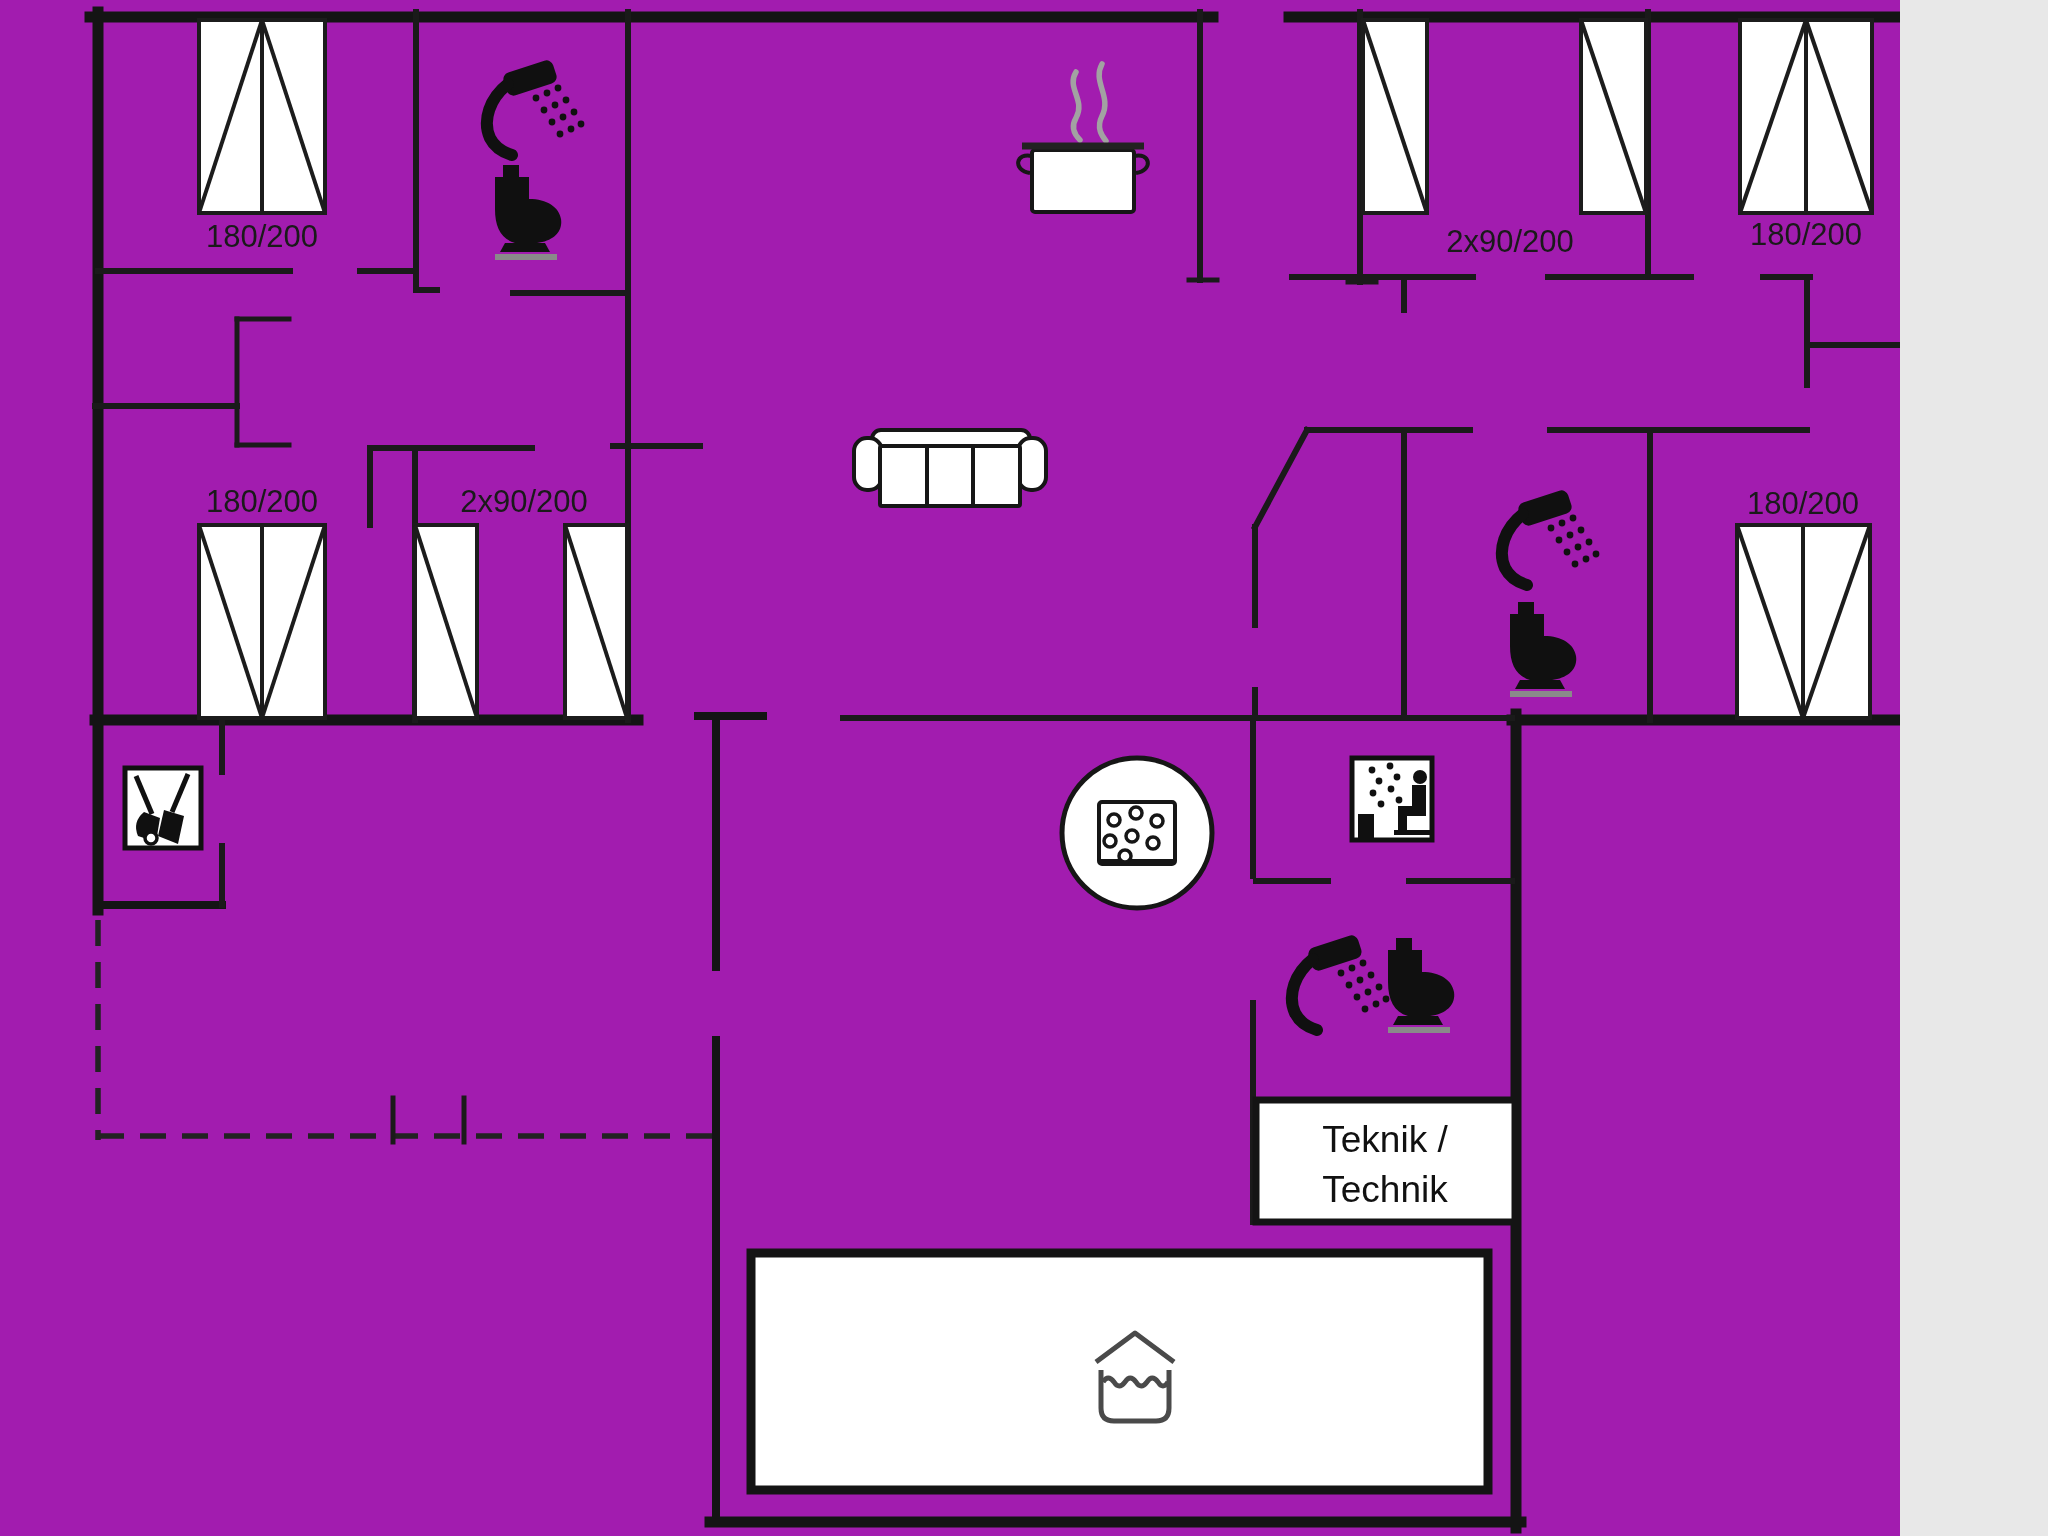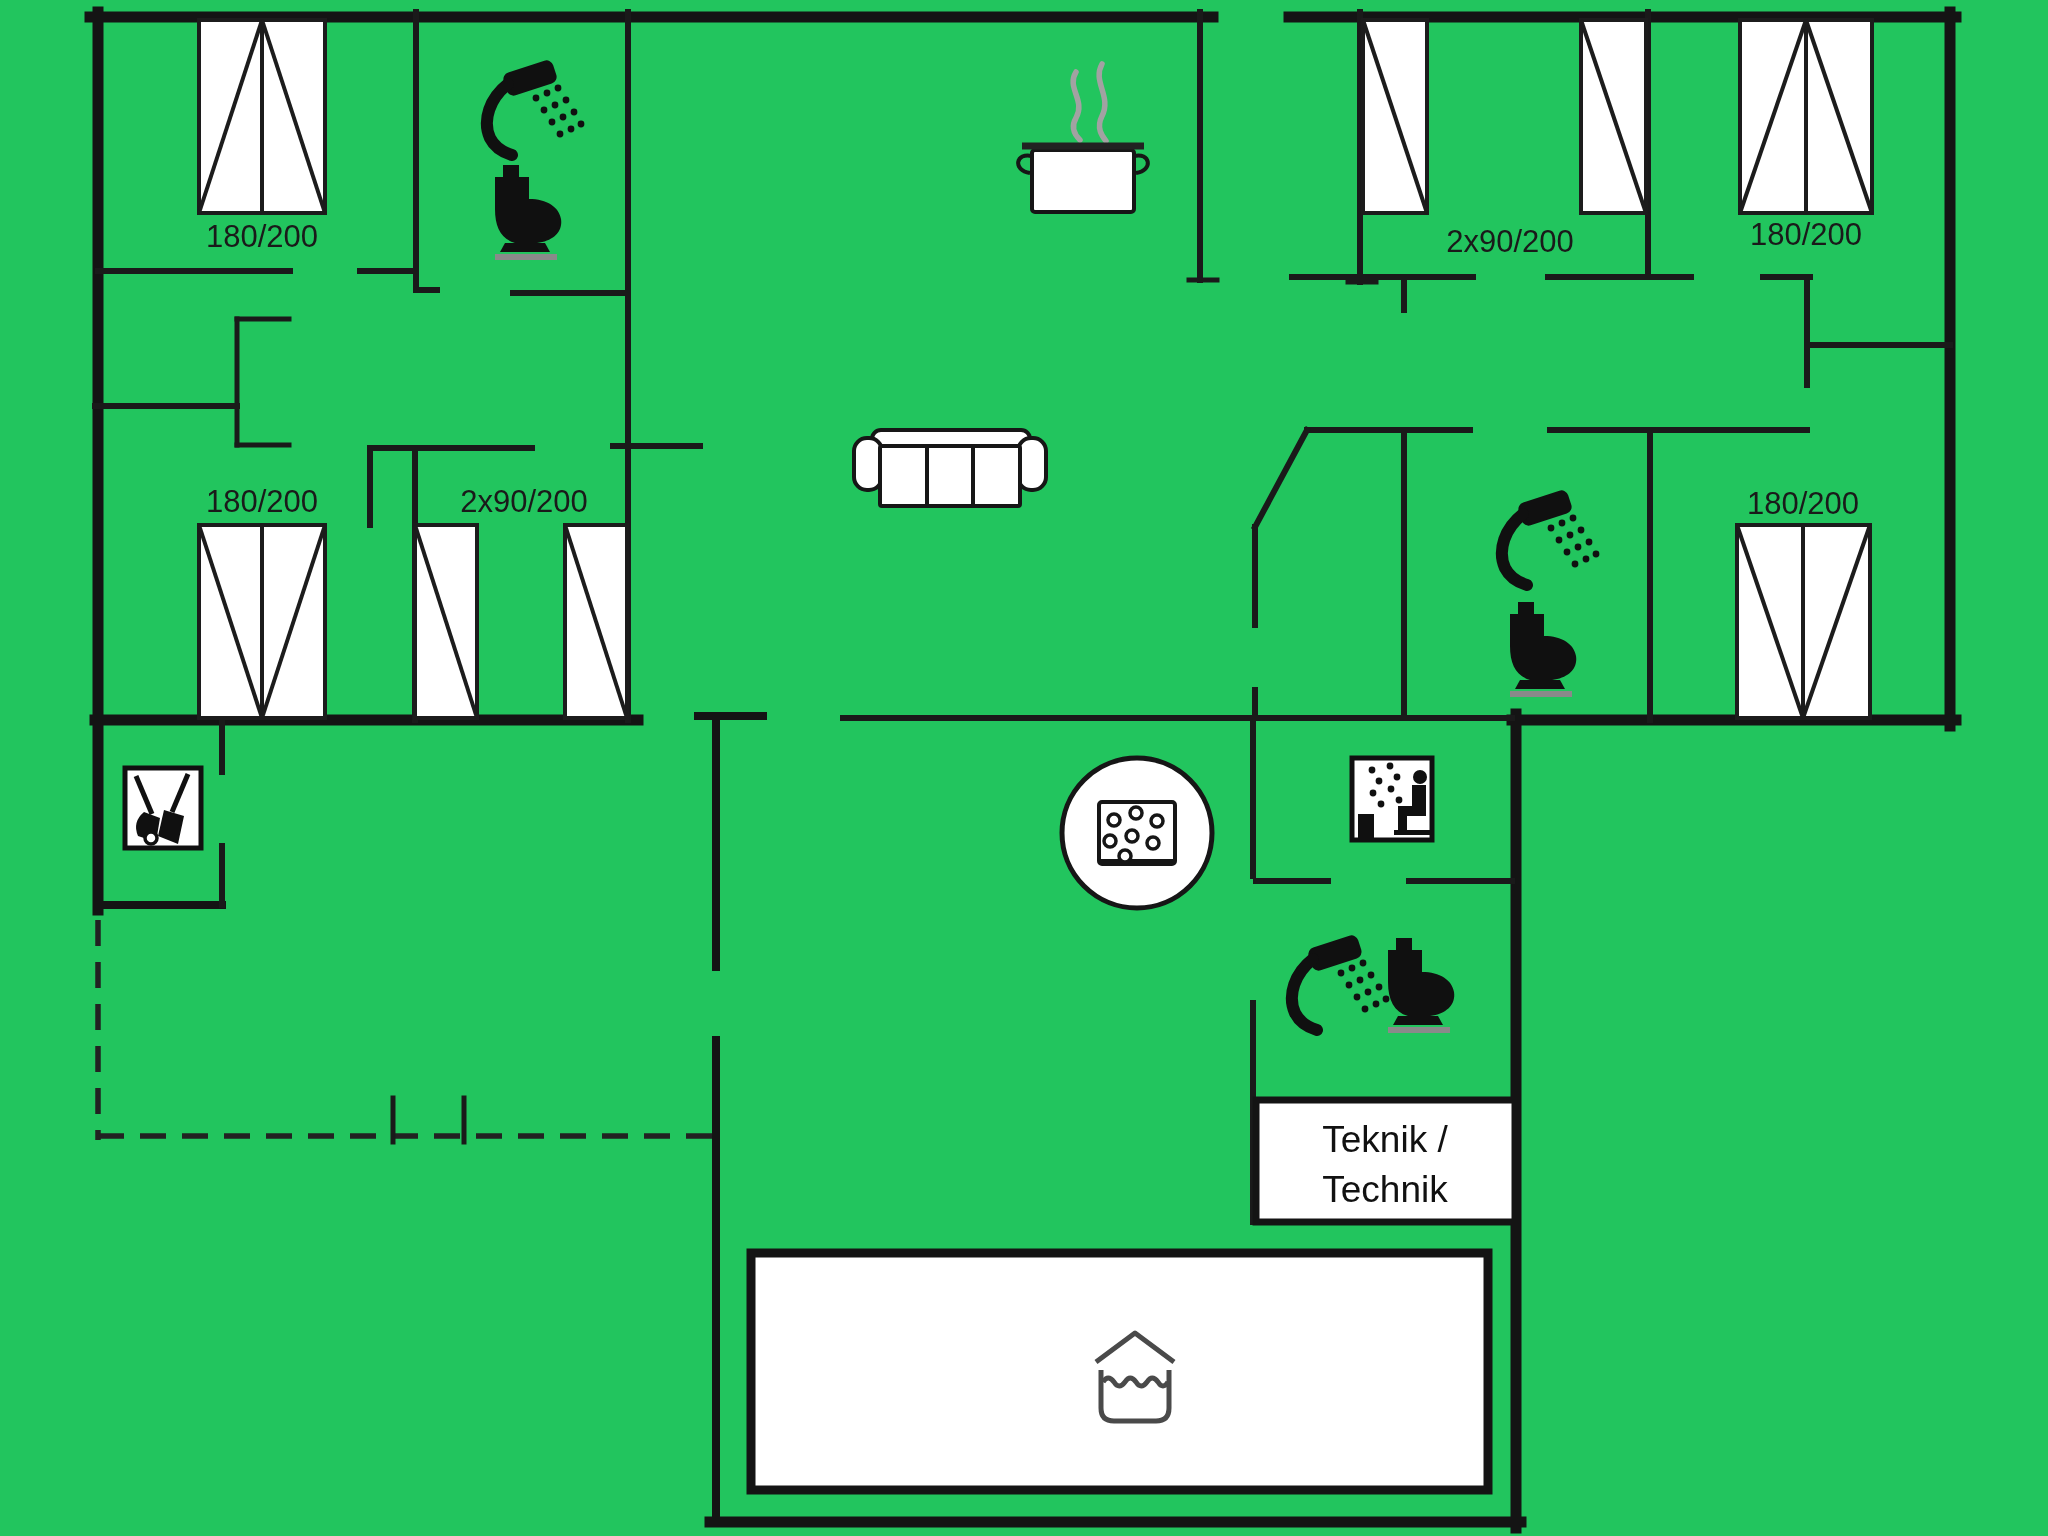--- a/index.html
+++ b/index.html
@@ -1,16 +1,16 @@
 <!DOCTYPE html>
 <html><head>
 <meta charset="utf-8">
 <style>
   html,body { margin:0; padding:0; background:#e8e8e8; }
-  .page { position:relative; width:2048px; height:1536px; background:#22c55e; overflow:hidden;
+  .page { position:relative; width:1900px; height:1536px; background:#a21caf; overflow:hidden;
           font-family:"Liberation Sans", sans-serif; }
   svg { position:absolute; inset:0; display:block; }
   .wall-ext  { stroke:#141414; stroke-width:11; stroke-linecap:square; }
   .wall-med  { stroke:#141414; stroke-width:8;  stroke-linecap:square; }
   .wall-int  { stroke:#1a1a1a; stroke-width:6;  stroke-linecap:square; }
   .wall-thin { stroke:#1a1a1a; stroke-width:5;  stroke-linecap:square; }
   .dashed    { stroke:#222222; stroke-width:5.5; stroke-dasharray:26 16; stroke-linecap:butt; }
   .bed       { stroke:#1c1c1c; stroke-width:4; fill:#ffffff; }
   .bedline   { stroke:#1c1c1c; stroke-width:4; fill:none; }
   .furn      { stroke:#161616; stroke-width:4; fill:#ffffff; }

